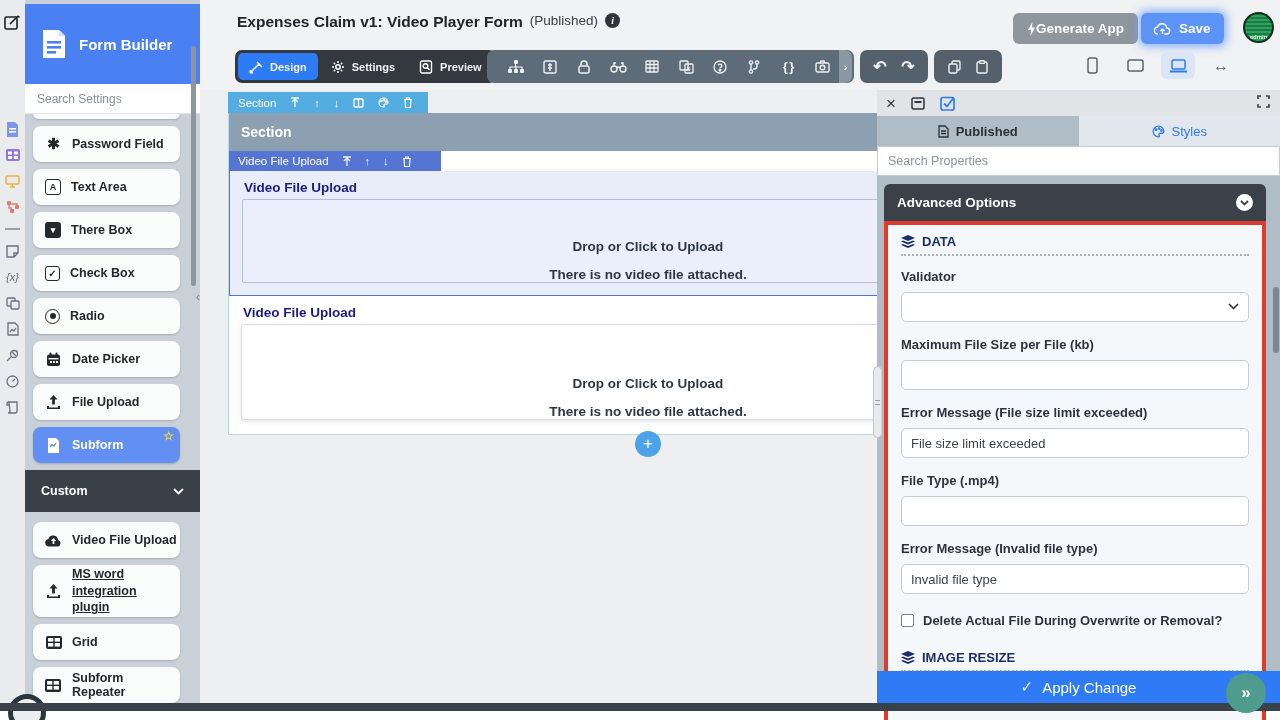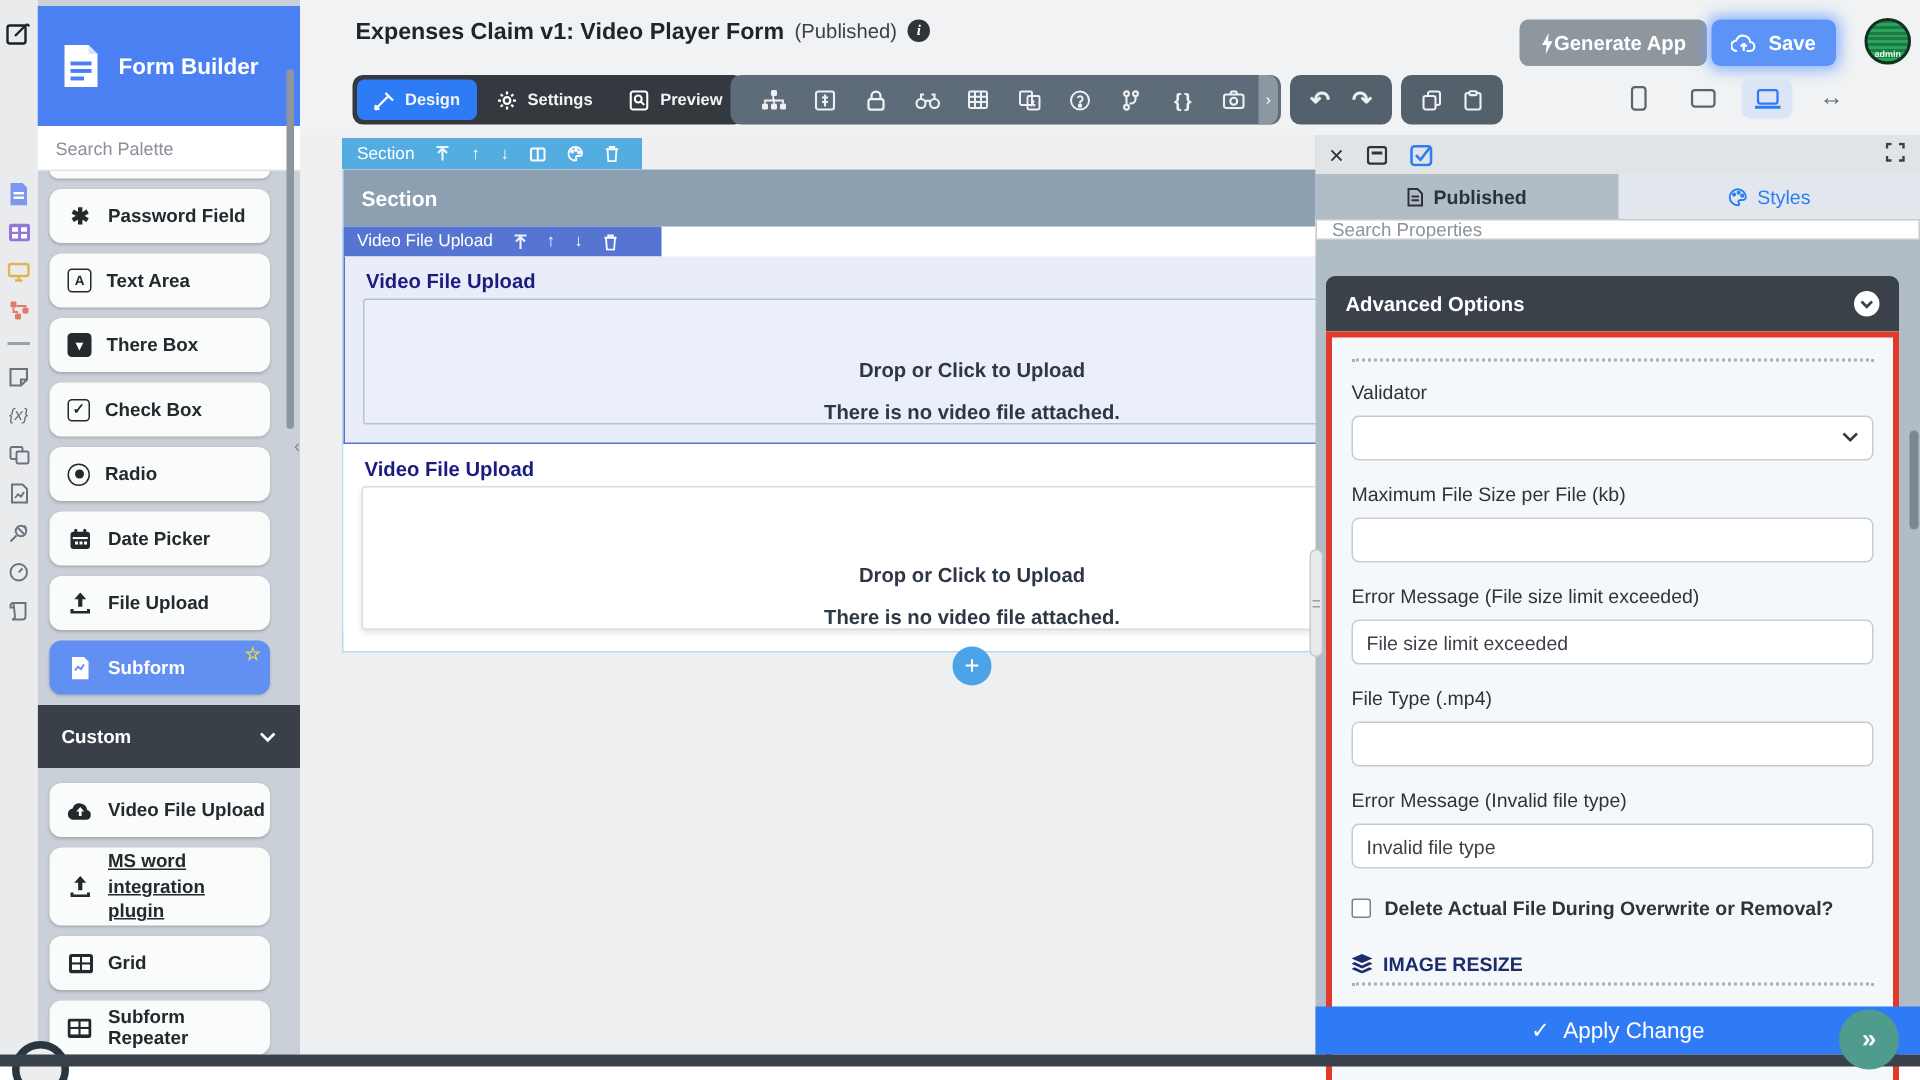--- a/index.html
+++ b/index.html
@@ -70,28 +70,28 @@
   #add-btn { position:absolute; left:50%; top:341px; transform:translateX(-392px); margin-left:420px; width:26px; height:26px; border-radius:50%; background:#4da3e8; color:#fff; font-size:17px; display:flex; align-items:center; justify-content:center; z-index:2; }
 
   
   #panel { position:absolute; left:877px; top:90px; width:403px; height:613px; background:#b0bcc6; }
   #panel-topbar { position:absolute; left:0; top:0; width:403px; height:26px; background:#e1e4e7; display:flex; align-items:center; gap:15px; padding-left:9px; color:#2e343a; }
   #panel-expand { position:absolute; right:10px; top:5px; }
   #panel-tabs { position:absolute; top:26px; left:0; width:403px; height:30px; display:flex; }
   .panel-tab { flex:1; display:flex; align-items:center; justify-content:center; gap:7px; font-size:13px; }
   #tab-properties { background:#b0bcc6; color:#2c3238; font-weight:bold; }
   #tab-styles { background:#e2e7ed; color:#2e7bf6; }
-  #prop-search { position:absolute; top:56px; left:0; width:403px; height:14px; background:#fff; border:1px solid #c6ccd2; font-size:12.5px; color:#3c424a; padding-left:10px; }
+  #prop-search { position:absolute; top:56px; left:0; width:403px; height:30px; background:#fff; border:1px solid #c6ccd2; font-size:12.5px; color:#3c424a; padding-left:10px; }
   #prop-search::placeholder { color:#8d949c; }
   #adv-bar { position:absolute; top:94px; left:7px; width:382px; height:37px; background:#3a4149; border-radius:6px 6px 0 0; color:#fff; font-size:13.5px; font-weight:bold; display:flex; align-items:center; justify-content:space-between; padding:0 13px; }
   .chev-circle { width:17px; height:17px; border-radius:50%; background:#fff; display:flex; align-items:center; justify-content:center; color:#3a4149; }
   #data-card { position:absolute; top:131px; left:7px; width:382px; height:532px; background:#f5f8fb; border:4px solid #e03a2d; padding:9px 13px 0 13px; overflow:hidden; }
   .sec-head { display:flex; align-items:center; gap:7px; color:#1d2d6b; font-size:13px; font-weight:bold; }
   .dotted { border-bottom:2px dotted #a8b0b8; margin:5px 0 13px 0; }
-  .fld-label { font-size:13px; font-weight:normal; color:#2d333a; margin-bottom:8px; }
+  .fld-label { font-size:13px; font-weight:bold; color:#2d333a; margin-bottom:8px; }
   .fld-input { width:100%; height:30px; border:1px solid #c6ccd4; border-radius:5px; background:#fff; font-size:13px; color:#3c424a; padding:0 9px; margin-bottom:15px; font-family:"Liberation Sans", sans-serif; }
   .fld-select { position:relative; width:100%; height:30px; border:1px solid #c6ccd4; border-radius:5px; background:#fff; margin-bottom:15px; }
   .fld-select svg { position:absolute; right:9px; top:10px; }
   .chk-row { display:flex; align-items:center; gap:9px; margin:4px 0 22px 0; }
   .chk-box { width:13px; height:13px; border:1.5px solid #7b828a; border-radius:2px; background:#fff; }
   .chk-label { font-size:13px; font-weight:bold; color:#2d333a; }
   #apply-bar { position:absolute; left:0; bottom:0; width:403px; height:32px; background:#2e7bf5; color:#fff; display:flex; align-items:center; justify-content:center; gap:9px; font-size:15px; }
   #panel-scroll { position:absolute; right:1px; top:197px; width:6px; height:66px; background:#7b8791; border-radius:3px; }
   #resize-pill { position:absolute; left:-4px; top:276px; width:9px; height:72px; background:#e9eaeb; border:1px solid #c6cacd; border-radius:5px; display:flex; flex-direction:column; align-items:center; justify-content:center; gap:3px; }
   #resize-pill i { display:block; width:5px; height:1px; background:#9aa0a5; }
@@ -189,21 +189,21 @@
       <svg width="26" height="30" viewBox="0 0 26 30">
           <path d="M2 1 h16 l6 6 v22 h-22 z" fill="#fff"></path>
           <path d="M18 1 l6 6 h-6 z" fill="#d7e3fd"></path>
           <rect x="6" y="12" width="14" height="2.6" fill="#4b80f2"></rect>
           <rect x="6" y="17" width="14" height="2.6" fill="#4b80f2"></rect>
           <rect x="6" y="22" width="9" height="2.6" fill="#4b80f2"></rect>
         </svg>
     </span>
     <span class="brand-label">Form Builder</span>
   </div>
-  <div id="palette-search">Search Palette</div>
+  <div id="palette-search">Search Settings</div>
   <div id="palette">
     <div class="pal-item sliver"></div>
     <div class="pal-item">
       <span class="pal-ico" style="font-size:15px;">✱</span>
       <span>Password Field</span>
     </div>
     <div class="pal-item">
       <span class="pal-ico" style="border:1.6px solid #24292e; border-radius:3px; width:16px; height:16px; align-items:center; font-size:9px;">
           <span>A</span>
         </span>
@@ -594,20 +594,30 @@
   <input id="prop-search" placeholder="Search Properties" style="">
   <div id="adv-bar">
     <span>Advanced Options</span>
     <span class="chev-circle">
         <svg width="9" height="6" viewBox="0 0 9 6" fill="none" stroke="#3a4149" stroke-width="1.8">
           <path d="M1 1 l3.5 3.5 L8 1"></path>
         </svg>
       </span>
   </div>
   <div id="data-card">
+    <div class="sec-head">
+      <span>
+          <svg width="14" height="13" viewBox="0 0 14 13" fill="#1d2d6b">
+            <path d="M7 0 L14 3 L7 6 L0 3 z"></path>
+            <path d="M2 5.4 L0 6.5 L7 9.6 L14 6.5 L12 5.4 L7 7.6 z"></path>
+            <path d="M2 8.9 L0 10 L7 13 L14 10 L12 8.9 L7 11.1 z"></path>
+          </svg>
+        </span>
+      <span>DATA</span>
+    </div>
     <div class="dotted"></div>
 
     <div class="fld-label">Validator</div>
     <div class="fld-select">
       <svg width="11" height="7" viewBox="0 0 11 7" fill="none" stroke="#343a40" stroke-width="1.7">
           <path d="M1 1 l4.5 4.5 L10 1"></path>
         </svg>
     </div>
 
     <div class="fld-label">Maximum File Size per File (kb)</div>

